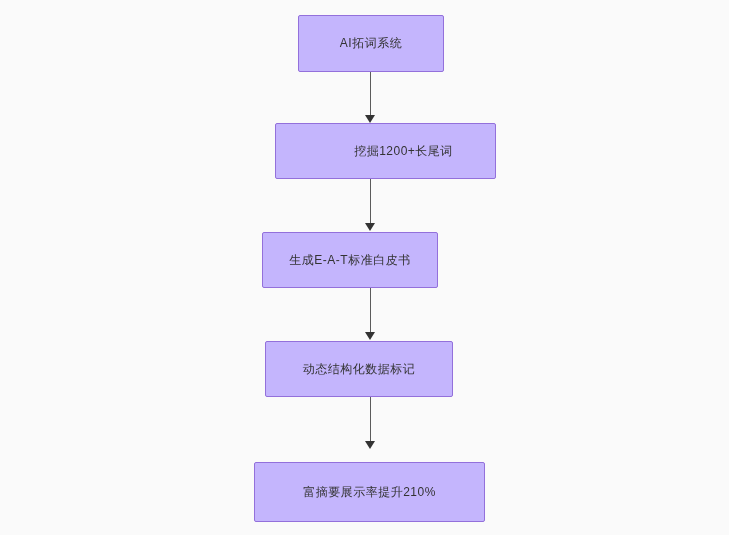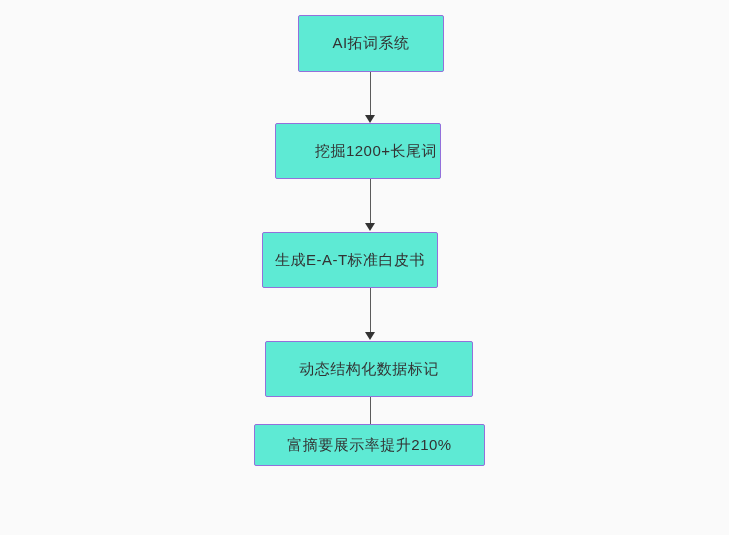--- a/index.html
+++ b/index.html
@@ -14,36 +14,36 @@
     overflow: hidden;
   }
   .canvas {
     position: relative;
     width: 729px;
     height: 535px;
   }
   .node {
     position: absolute;
     box-sizing: border-box;
-    background: #5eead4;
+    background: #c4b5fd;
     border: 1.3px solid #9370db;
     border-radius: 2px;
     color: #333333;
-    font-size: 15px;
+    font-size: 12px;
     display: flex;
     align-items: center;
     justify-content: center;
     text-align: center;
     letter-spacing: 0.5px;
   }
   .node-1 { left: 298px; top: 15px;  width: 146px; height: 57px; }
-  .node-2 { left: 275px; top: 123px; width: 166px; height: 56px; padding-left: 36px; }
+  .node-2 { left: 275px; top: 123px; width: 221px; height: 56px; padding-left: 36px; }
   .node-3 { left: 262px; top: 232px; width: 176px; height: 56px; }
-  .node-4 { left: 265px; top: 341px; width: 208px; height: 56px; }
-  .node-5 { left: 254px; top: 424px; width: 231px; height: 42px; }
+  .node-4 { left: 265px; top: 341px; width: 188px; height: 56px; }
+  .node-5 { left: 254px; top: 462px; width: 231px; height: 60px; }
 
   .arrow {
     position: absolute;
     left: 369.5px;
     width: 1.8px;
     background: #5b5b5b;
   }
   .arrow::after {
     content: "";
     position: absolute;

